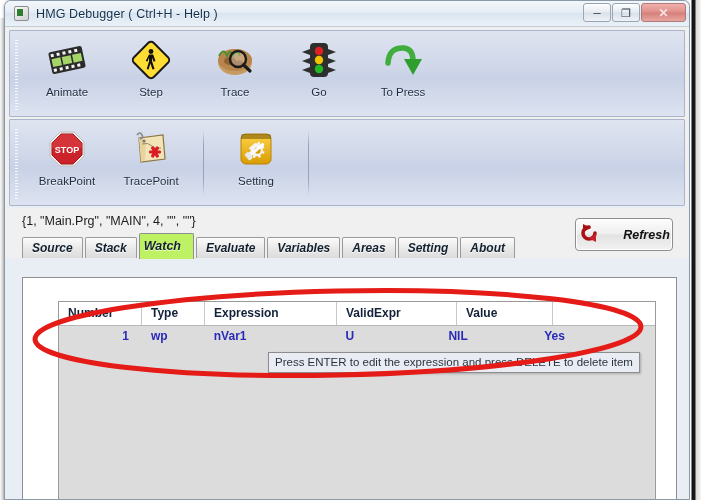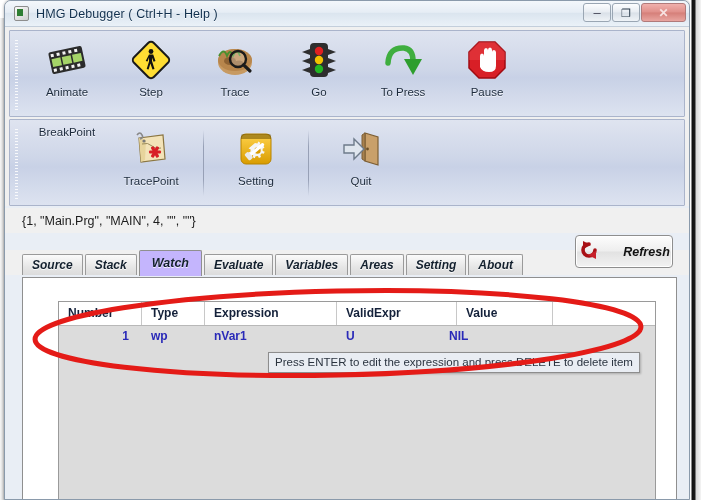--- a/index.html
+++ b/index.html
@@ -106,34 +106,34 @@
   }
 
   
   .status-line {
     font-size: 12.5px; color: #1c1c1c; padding: 6px 0 5px 17px;
     background: #f0f0f0; white-space: nowrap;
   }
 
   
   .tab-zone { position: relative; background:#f0f0f0; padding-left: 17px; height: 25px; }
-  .tabs { display: flex; align-items: flex-end; height: 25px; margin-top: 17px; }
+  .tabs { display: flex; align-items: flex-end; height: 25px; }
   .tab {
     font-size: 12px; font-weight: bold; font-style: italic; color: #13202e;
     padding: 3px 9px 3px 9px; height: 21px; line-height: 15px;
     background: linear-gradient(to bottom,#fbfbfb,#e6e6e6 60%,#dcdcdc);
     border: 1px solid #9a9a9a; border-bottom: none;
     margin-right: 2px; border-radius: 2px 2px 0 0;
     text-shadow: 0 1px 0 rgba(255,255,255,.8);
     white-space: nowrap;
   }
   .tab.active {
-    background: #c4b5fd; height: 26px; line-height: 19px; font-size: 12.5px;
+    background: #bef264; height: 26px; line-height: 19px; font-size: 12.5px;
     border-color: #8f8f8f; position: relative; z-index: 3; margin-bottom: -1px;
-    padding: 3px 12px 4px 12px;
+    padding: 3px 12px 4px 4px;
   }
 
   
   .refresh-btn {
     position: absolute; right: 16px; top: -15px;
     width: 98px; height: 33px;
     background: linear-gradient(to bottom,#fdfdfd,#eeeeee 48%,#e2e2e2 52%,#f2f2f2);
     border: 1px solid #8e8e8e; border-radius: 4px;
     display: flex; align-items: center; justify-content: center; gap: 23px;
     box-shadow: inset 0 0 0 1px #fff;
@@ -287,36 +287,34 @@
           <div class="tb-icon">
             <svg width="46" height="46" viewBox="0 0 46 46">
               <path d="M8 26 Q9 10 24 11 Q33 12 33 24" stroke="#3fae3f" stroke-width="5.5" fill="none" stroke-linecap="round"></path>
               <path d="M24 22 L42 22 L33 38 Z" fill="#2e9e2e"></path>
             </svg>
           </div>
           <div class="tb-label">To Press</div>
         </div>
 
 
-        <div class="tb-item">
-          <div class="tb-icon">
-            <svg width="46" height="46" viewBox="0 0 46 46">
-              <polygon points="15,5 31,5 41,15 41,31 31,41 15,41 5,31 5,15" fill="#d81f26" stroke="#a00b12" stroke-width="1.5"></polygon>
-              <polygon points="15,5 31,5 41,15 41,23 5,23 5,15" fill="#e8454b" opacity=".45"></polygon>
-              <path d="M16 30 L16 19 Q16 16.5 18 16.5 Q20 16.5 20 19 L20 13.5 Q20 11 22 11 Q24 11 24 13.5 L24 13 Q24 10.5 26 10.5 Q28 10.5 28 13 L28 15 Q28 13 30 13 Q32 13 32 15.5 L32 29 Q32 35 25 35 Q18 35 16 30 Z" fill="#ffffff"></path>
-            </svg>
-          </div>
-          <div class="tb-label">Pause</div>
-        </div>
       </div>
 
       <div class="toolbar">
         <div class="grip"></div>
 
         <div class="tb-item">
+          <div class="tb-icon">
+            <svg width="46" height="46" viewBox="0 0 46 46">
+              <polygon points="16,6 30,6 40,16 40,30 30,40 16,40 6,30 6,16" fill="#f0f0f0" stroke="#bdbdbd" stroke-width="1"></polygon>
+              <polygon points="17,8 29,8 38,17 38,29 29,38 17,38 8,29 8,17" fill="#cc2229" stroke="#9d1318" stroke-width="1"></polygon>
+              <polygon points="17,8 29,8 38,17 38,22 8,22 8,17" fill="#e05056" opacity=".4"></polygon>
+              <text x="23" y="27" font-family="Liberation Sans, sans-serif" font-size="9" font-weight="bold" fill="#ffffff" text-anchor="middle">STOP</text>
+            </svg>
+          </div>
           <div class="tb-label">BreakPoint</div>
         </div>
 
         <div class="tb-item">
           <div class="tb-icon">
             <svg width="46" height="46" viewBox="0 0 46 46">
               <path d="M11 12 L35 9 L37 33 L13 36 Z" fill="#f3e3b8" stroke="#8a7540" stroke-width="1.2"></path>
               <path d="M13 36 L11 12 L18 14 L17 34 Z" fill="#e7d49c"></path>
               <path d="M14 18 Q20 16 24 20 Q28 24 33 22" stroke="#9a8a5a" stroke-width="1" fill="none"></path>
               <path d="M9 9 Q12 5 14 9 Q16 12 12 13" stroke="#888" stroke-width="1.6" fill="none"></path>
@@ -353,31 +351,20 @@
                 <rect x="13" y="22.5" width="20" height="3.2" rx="1.4" fill="#ffffff"></rect>
                 <rect x="11" y="20" width="5" height="8" rx="1.4" fill="#e8e8e8"></rect>
               </g>
             </svg>
           </div>
           <div class="tb-label">Setting</div>
         </div>
 
         <div class="tb-sep"></div>
 
-        <div class="tb-item">
-          <div class="tb-icon">
-            <svg width="46" height="46" viewBox="0 0 46 46">
-              <path d="M27 7 L40 11 L40 39 L27 35 Z" fill="#c9a06a" stroke="#7d5f35" stroke-width="1.2"></path>
-              <path d="M27 7 L27 35 L24 33 L24 9 Z" fill="#a8814f" stroke="#7d5f35" stroke-width="1"></path>
-              <circle cx="29.5" cy="23" r="1.4" fill="#6b4f28"></circle>
-              <path d="M6 19 L16 19 L16 13 L26 23 L16 33 L16 27 L6 27 Z" fill="#dfe6ee" stroke="#6e7b8a" stroke-width="1.4"></path>
-            </svg>
-          </div>
-          <div class="tb-label">Quit</div>
-        </div>
       </div>
     </div>
 
     <div class="status-line">{1, "Main.Prg", "MAIN", 4, "", ""}</div>
 
     <div class="tab-zone">
       <div class="tabs">
         <div class="tab">Source</div>
         <div class="tab">Stack</div>
         <div class="tab active">Watch</div>
@@ -410,20 +397,21 @@
           <div class="gh" style="width:120px">ValidExpr</div>
           <div class="gh" style="width:96px">Value</div>
         </div>
 
         <div class="grid-row">
           <div class="gc num" style="width:83px">1</div>
           <div class="gc" style="width:63px">wp</div>
           <div class="gc" style="width:132px">nVar1</div>
           <div class="gc" style="width:103px">U</div>
           <div class="gc" style="width:96px">NIL</div>
+          <div class="gc" style="width:120px">Yes</div>
         </div>
 
       </div>
     </div>
 
   </div>
 
   <div class="tooltip">Press ENTER to edit the expression and press DELETE to delete item</div>
 
   <div class="edge-right-dark"></div>

